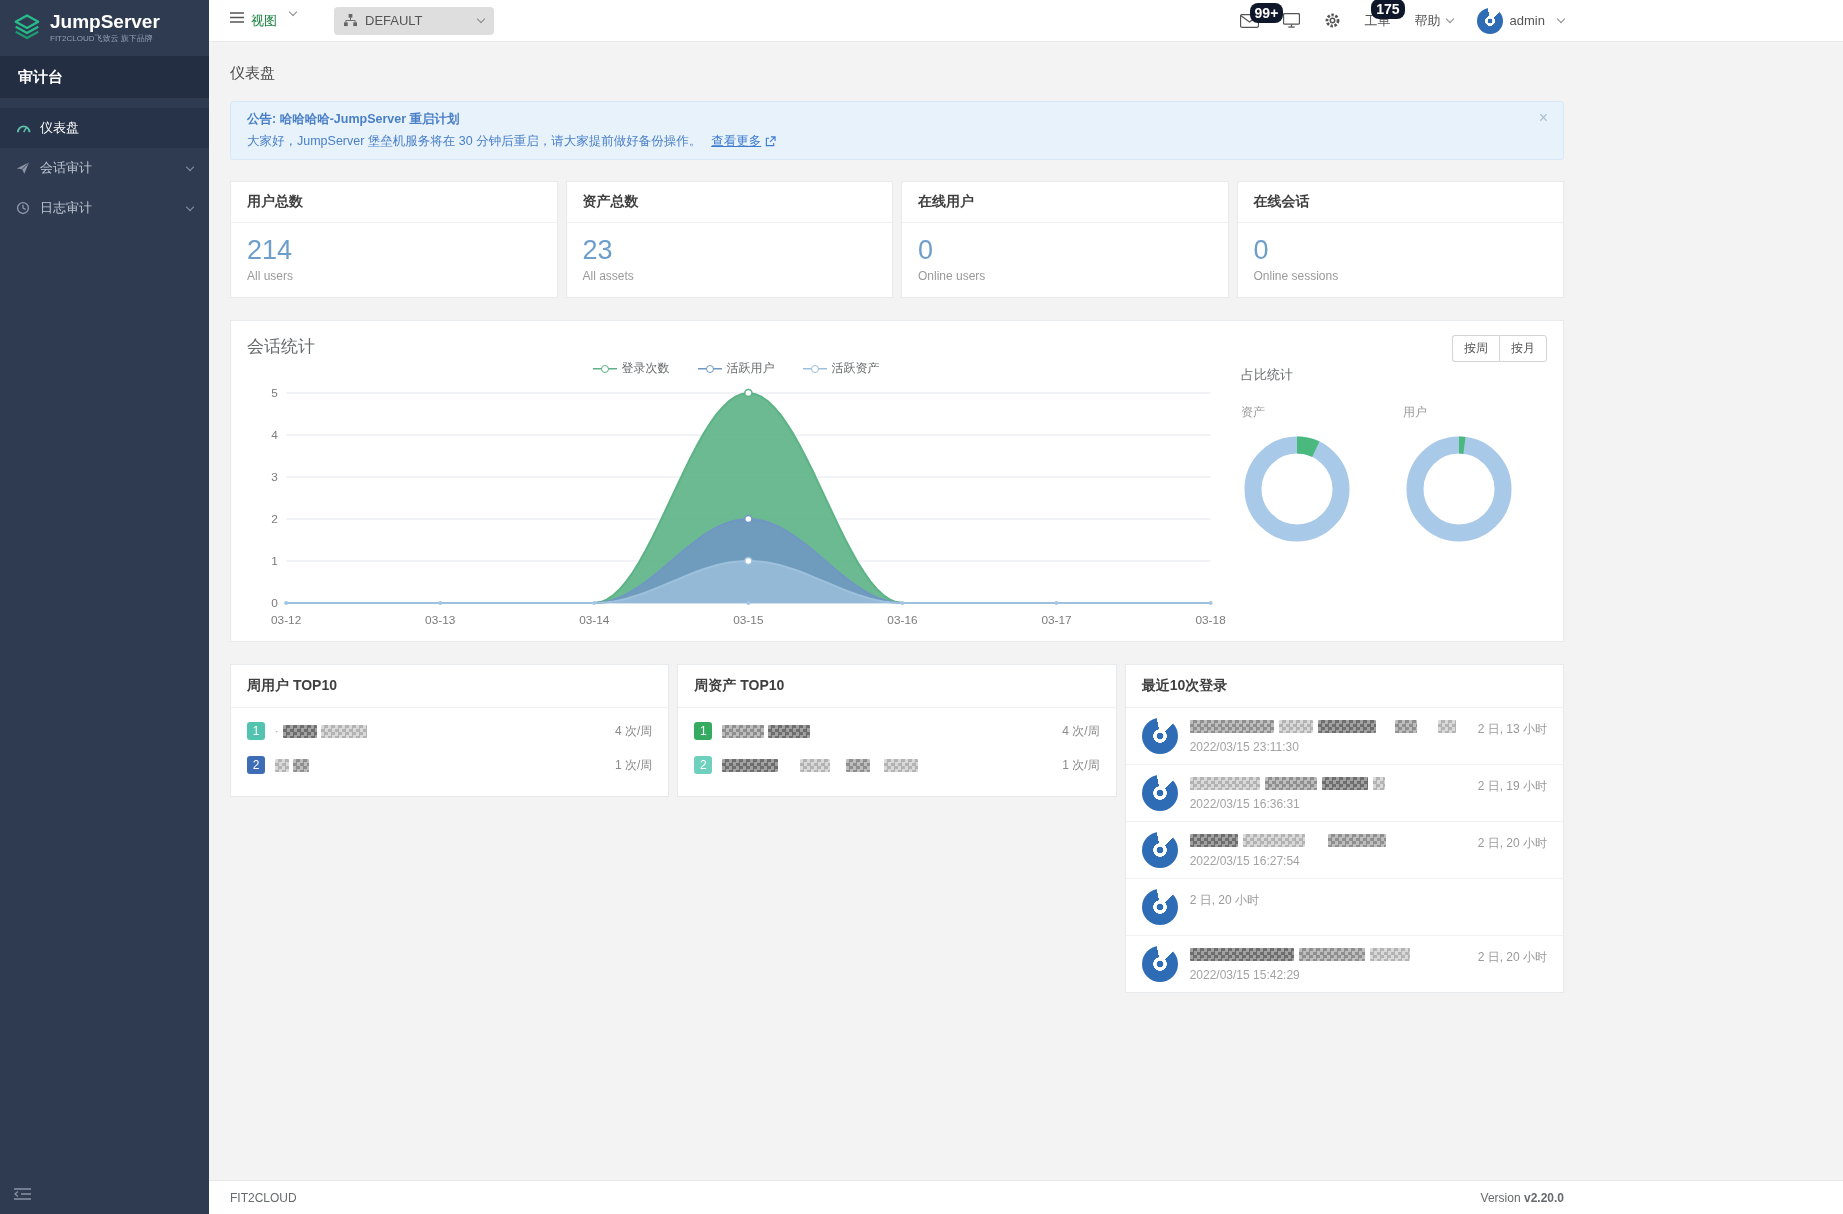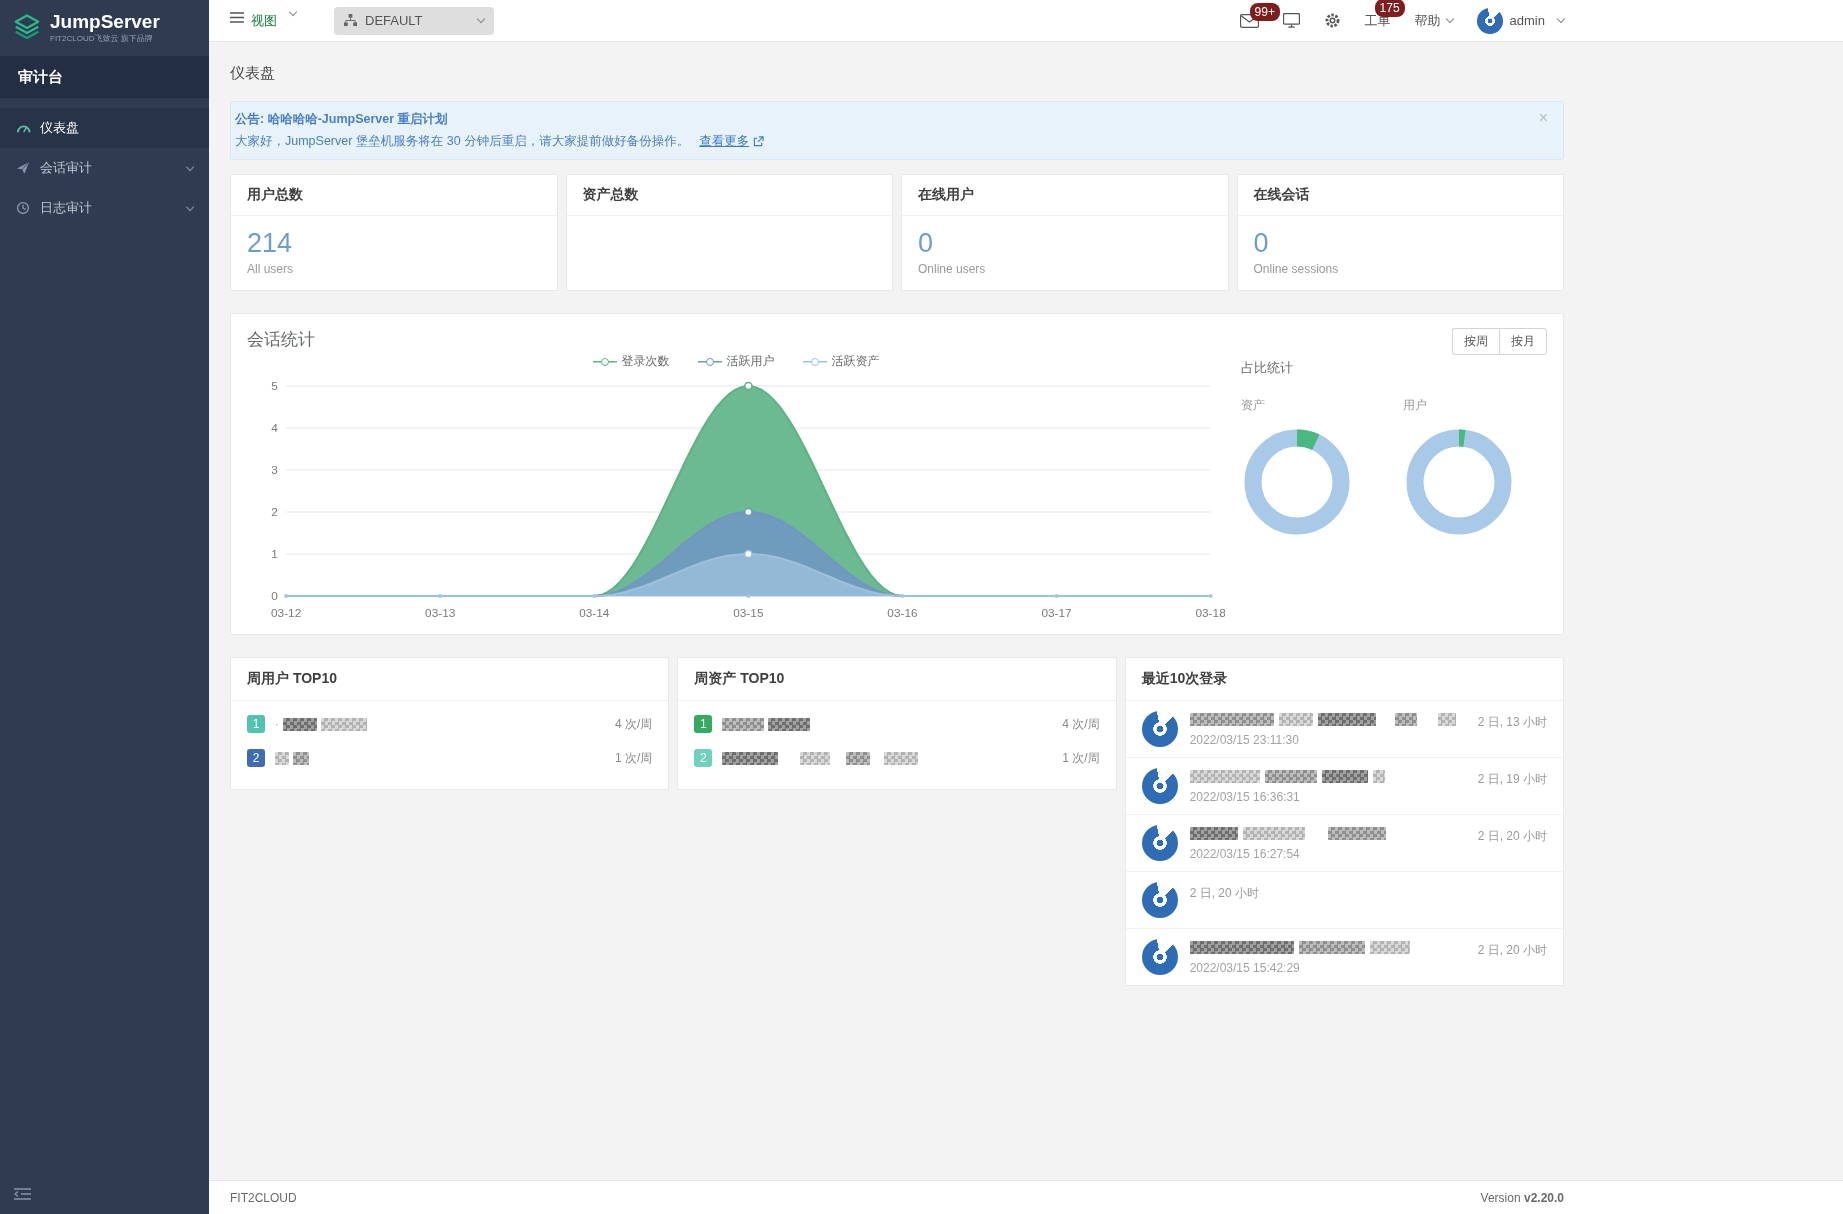--- a/index.html
+++ b/index.html
@@ -50,40 +50,40 @@
   .view-switch .chev, .org-select .chev, .tb-text .chev, .user-menu .chev { color: #888; }
   .org-select {
     margin-left: 38px; width: 160px; height: 28px; background: #dedede; border-radius: 4px;
     display: flex; align-items: center; gap: 8px; padding: 0 10px; font-size: 13px; color: #555; cursor: pointer;
   }
   .org-select .chev { margin-left: auto; }
   .tb-right { margin-left: auto; display: flex; align-items: center; gap: 24px; font-size: 13px; color: #555; }
   .tb-icon { position: relative; display: inline-flex; cursor: pointer; }
   .tb-text { position: relative; display: inline-flex; align-items: center; cursor: pointer; }
   .badge {
-    position: absolute; top: -11px; left: 10px; background: #7f1d1d; color: #fff;
-    font-size: 12px; font-weight: normal; line-height: 1; padding: 3px 5px; border-radius: 8px; white-space: nowrap;
+    position: absolute; top: -11px; left: 10px; background: #0f172a; color: #fff;
+    font-size: 14px; font-weight: bold; line-height: 1; padding: 3px 5px; border-radius: 8px; white-space: nowrap;
   }
   .tb-text .badge { left: auto; right: -14px; top: -13px; }
   .user-menu { display: flex; align-items: center; gap: 7px; cursor: pointer; }
   .avatar {
     width: 36px; height: 36px; border-radius: 50%; flex: none;
     background:
       radial-gradient(circle at 50% 50%, #2e6cb5 0 13%, #fff 14% 26%, transparent 27%),
       conic-gradient(from 45deg, #2e6cb5 0deg 305deg, #fff 305deg 360deg);
   }
   .avatar.small { width: 26px; height: 26px; }
 
   
   .content { flex: 1; overflow: hidden; padding-top: 14px; }
   .page-title { font-size: 15px; font-weight: normal; color: #4a4a4a; margin: 8px 0 18px; }
 
   .banner {
     background: #e7f2fb; border: 1px solid #d6e8f8; border-radius: 3px;
-    padding: 9px 4px; position: relative; margin-bottom: 14px;
+    padding: 9px 16px; position: relative; margin-bottom: 21px;
   }
   .banner-title { color: #4a7fc8; font-weight: bold; font-size: 12.5px; margin-bottom: 5px; }
   .banner-body { color: #4a7fc8; font-size: 12.5px; display: flex; align-items: center; }
   .banner-link { color: #3d7bd0; text-decoration: underline; margin-left: 10px; cursor: pointer; display: inline-flex; align-items: center; gap: 4px; }
   .banner-close { position: absolute; right: 15px; top: 8px; color: #aebfce; font-size: 16px; cursor: pointer; line-height: 1; }
 
   .stats-row { display: flex; gap: 8px; margin-bottom: 22px; }
   .stat-card { flex: 1; background: #fff; border: 1px solid #e7eaec; }
   .stat-head { padding: 11px 16px; border-bottom: 1px solid #eef0f2; font-size: 14px; font-weight: bold; color: #3f3f3f; }
   .stat-body { padding: 12px 16px 14px; }
@@ -302,20 +302,24 @@
         <div class="stats-row">
           <div class="stat-card">
             <div class="stat-head">用户总数</div>
             <div class="stat-body">
               <div class="stat-value">214</div>
               <div class="stat-caption">All users</div>
             </div>
           </div>
           <div class="stat-card">
             <div class="stat-head">资产总数</div>
+            <div class="stat-body">
+              <div class="stat-value">23</div>
+              <div class="stat-caption">All assets</div>
+            </div>
           </div>
           <div class="stat-card">
             <div class="stat-head">在线用户</div>
             <div class="stat-body">
               <div class="stat-value">0</div>
               <div class="stat-caption">Online users</div>
             </div>
           </div>
           <div class="stat-card">
             <div class="stat-head">在线会话</div>

